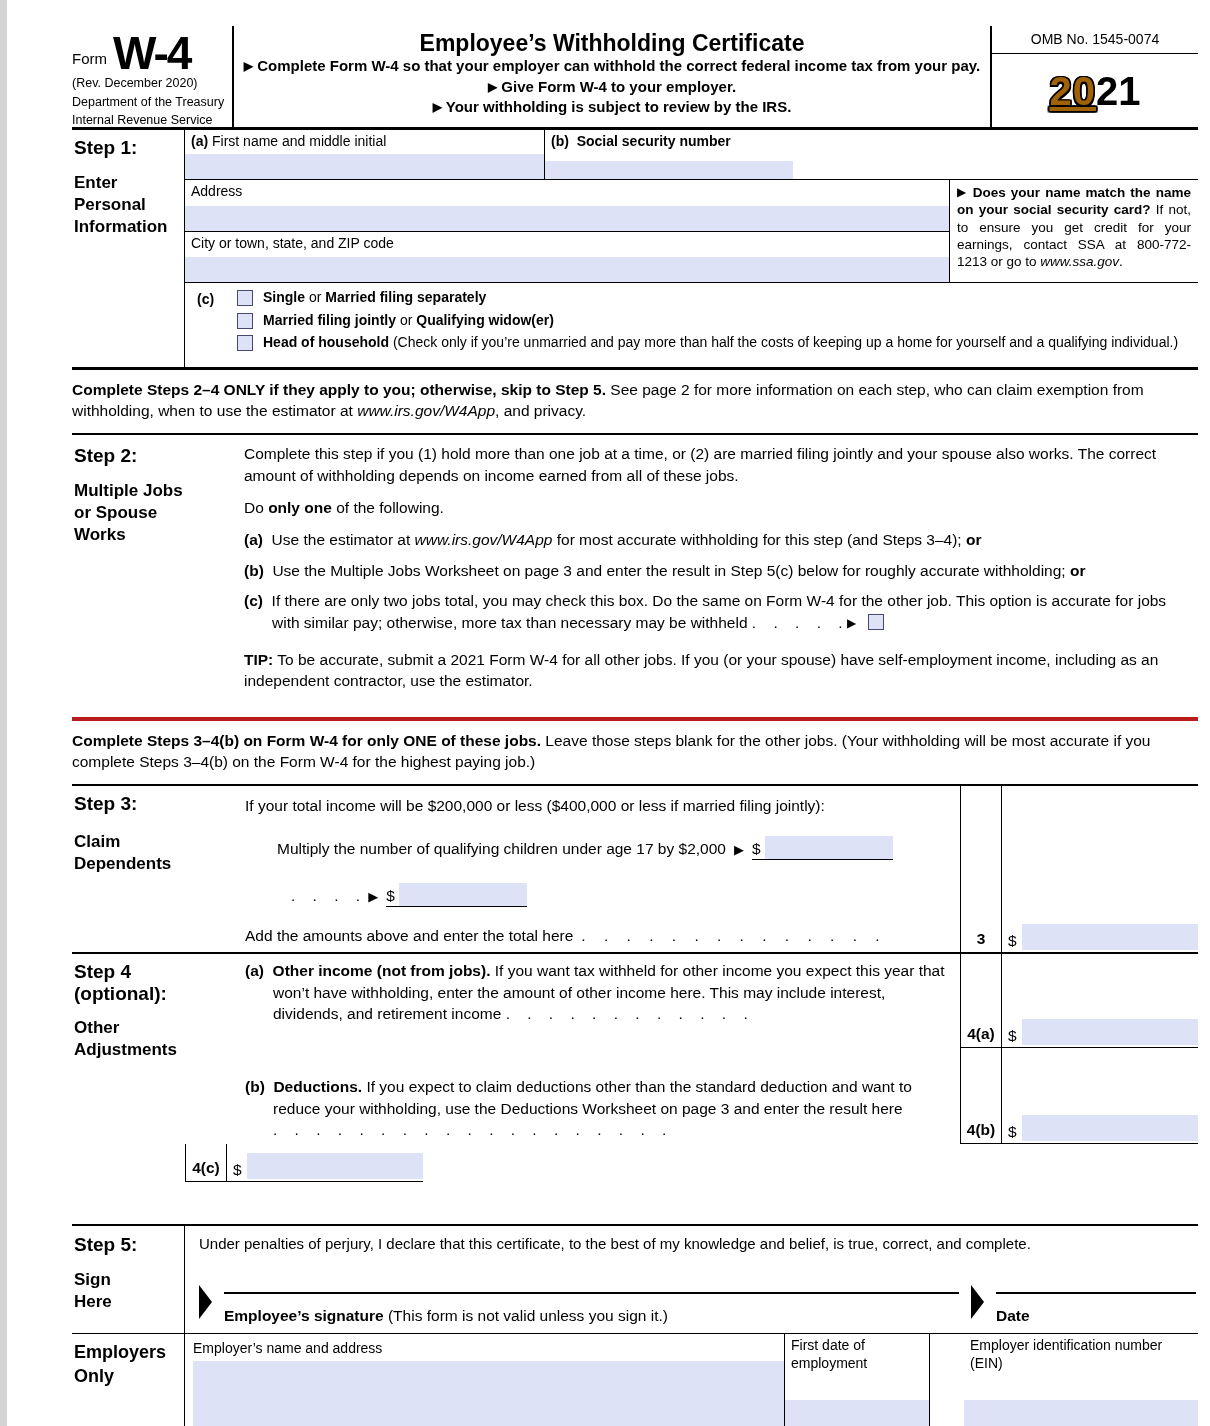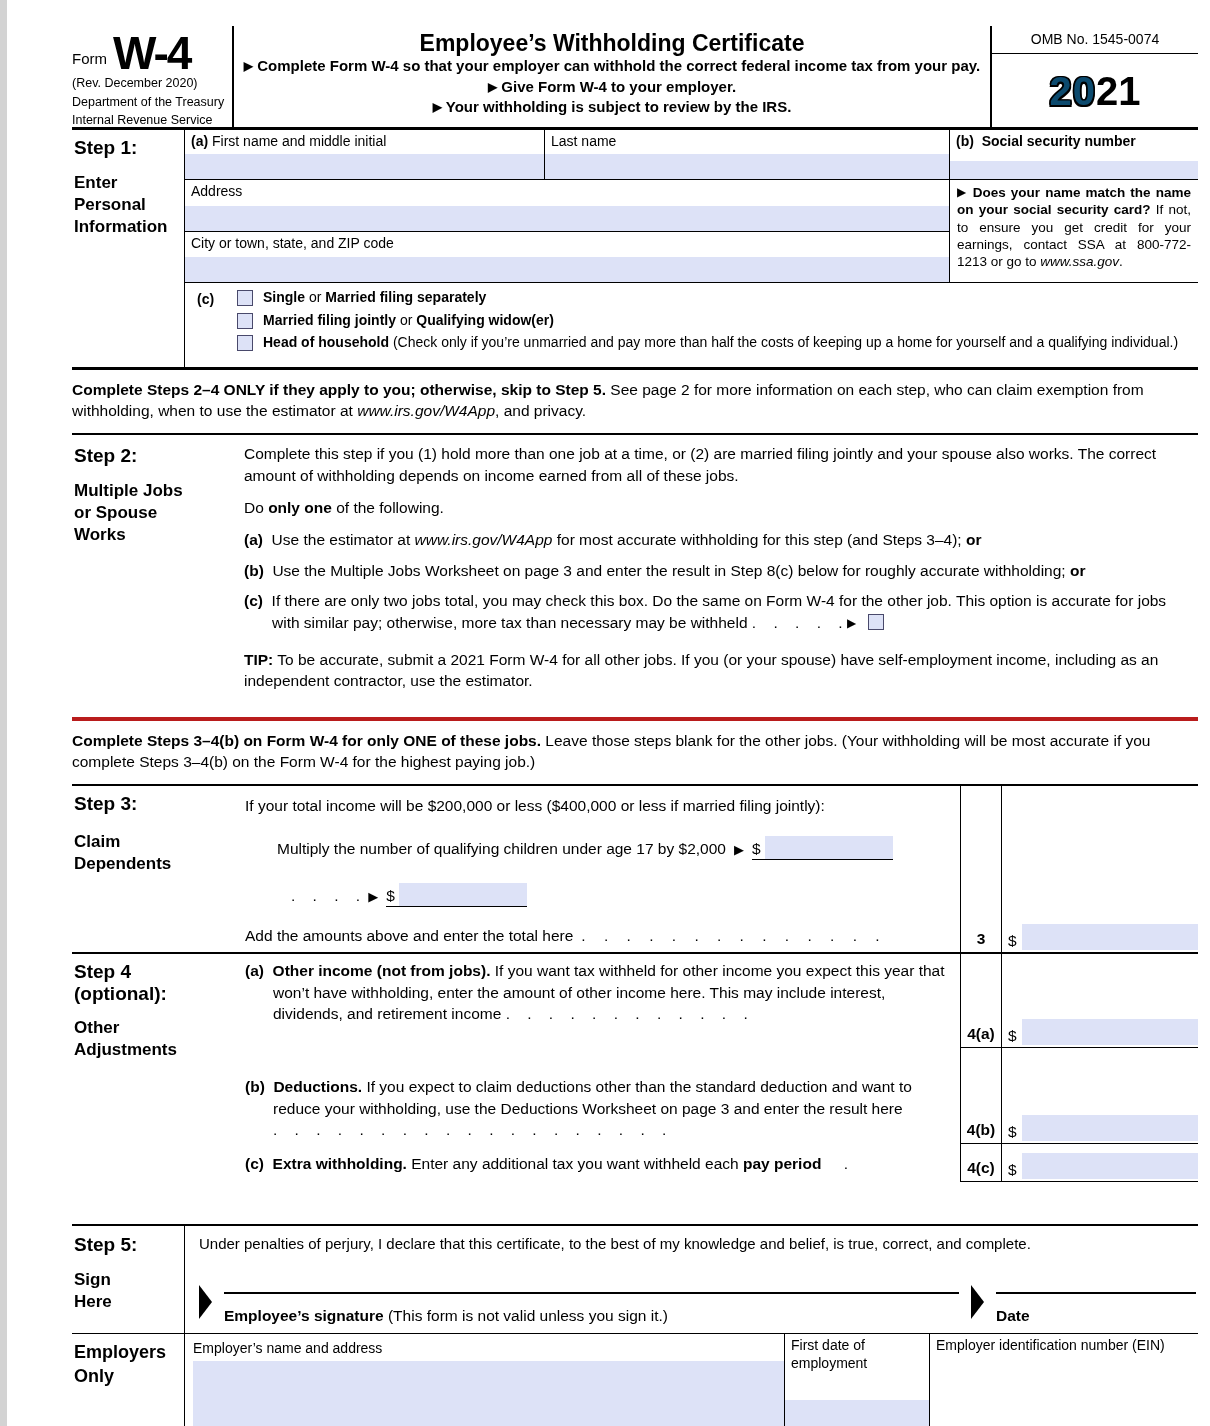--- a/index.html
+++ b/index.html
@@ -18,22 +18,22 @@
   .form-word { font-size:15px; padding-bottom:6px; }
   .form-num { font-size:46px; font-weight:800; letter-spacing:-2px; line-height:0.85; }
   .hdr-small { font-size:12.5px; line-height:1.25; margin-top:3px; }
   .hdr-center { flex:1; border-left:2px solid #000; text-align:center; padding:4px 8px 0; }
   .hdr-title { font-size:23px; font-weight:700; line-height:1.15; }
   .hdr-bullet { font-size:15px; font-weight:700; line-height:1.35; }
   .arrow-g { font-size:12px; vertical-align:1px; }
   .hdr-right { width:208px; border-left:2px solid #000; display:flex; flex-direction:column; }
   .omb { font-size:14px; text-align:center; padding:5px 10px 6px; border-bottom:1px solid #000; }
   .year { flex:1; display:flex; align-items:center; justify-content:center; font-size:40px; line-height:1; }
-  .year-outline { color:#0c4a6e; font-weight:700; letter-spacing:1px;
-    text-shadow:-1.5px -1.5px 0 #000,1.5px -1.5px 0 #000,-1.5px 1.5px 0 #000,1.5px 1.5px 0 #000,-1.5px 0 0 #000,1.5px 0 0 #000,0 -1.5px 0 #000,0 1.5px 0 #000; }
+  .year-outline { color:#a16207; font-weight:700; letter-spacing:1px;
+    text-shadow:-1.5px -1.5px 0 #000,1.5px -1.5px 0 #000,-1.5px 1.5px 0 #000,1.5px 1.5px 0 #000,-1.5px 0 0 #000,1.5px 0 0 #000,0 -1.5px 0 #000,0 1.5px 0 #000;text-decoration:underline; }
   .year-solid { font-weight:800; }
   
   .step1 { display:flex; border-bottom:3px solid #000; }
   .lblcol { width:113px; border-right:1px solid #000; padding:7px 4px 0 2px; }
   .step-big { font-size:19px; font-weight:700; margin-bottom:13px; }
   .step-sub { font-size:17px; font-weight:700; line-height:1.3; }
   .s1grid { flex:1; display:flex; flex-direction:column; }
   .s1rowA { display:flex; height:50px; border-bottom:1px solid #000; }
   .cellA { display:flex; flex-direction:column; }
   .cell-lab { font-size:14px; padding:3px 6px 1px; white-space:nowrap; }
@@ -88,21 +88,21 @@
   .dateblock { width:200px; }
   .sigline { height:28px; border-bottom:2px solid #000; }
   .siglab { font-size:15.5px; padding-top:13px; }
   
   .emp { display:flex; border-bottom:3px solid #000; height:95px; }
   .emplbl { width:113px; border-right:1px solid #000; padding:7px 4px 0 2px; }
   .empname { width:600px; border-right:1px solid #000; display:flex; flex-direction:column; padding:3px 0 0 8px; }
   .empname .cell-lab { padding-left:0; }
   .bigbox { flex:1; margin-top:2px; }
   .empdate { width:145px; border-right:1px solid #000; display:flex; flex-direction:column; }
-  .empein { flex:1; display:flex; flex-direction:row; }
+  .empein { flex:1; display:flex; flex-direction:column;margin-left:34px; }
   .emp .cell-lab { white-space:normal; line-height:1.25; }
   .emp .band { height:26px; }
   
   .footer { display:flex; align-items:baseline; padding-top:9px; font-size:14px; }
 </style>
 </head>
 <body>
 
 <div class="page">
   <div class="edge-strip"></div>
@@ -139,24 +139,20 @@
         <div class="step-sub">Enter</div>
         <div class="step-sub">Personal</div>
         <div class="step-sub">Information</div>
       </div>
       <div class="s1grid">
         <div class="s1rowA">
           <div class="cellA cell-first">
             <div class="cell-lab"><span class="b">(a)</span> <span>First name and middle initial</span></div>
             <div class="band field"></div>
           </div>
-          <div class="cellA cell-last">
-            <div class="cell-lab">Last name</div>
-            <div class="band field"></div>
-          </div>
           <div class="cellA cell-ssn">
             <div class="cell-lab b"><span>(b)</span>&nbsp;&nbsp;<span>Social security number</span></div>
             <div class="band field"></div>
           </div>
         </div>
         <div class="s1mid">
           <div class="midleft">
             <div class="addrcell">
               <div class="cell-lab">Address</div>
               <div class="band field"></div>
@@ -202,21 +198,21 @@
         <div class="step-sub">or Spouse</div>
         <div class="step-sub">Works</div>
       </div>
       <div class="s2content">
         <p>Complete this step if you (1) hold more than one job at a time, or (2) are married filing jointly and your spouse also works. The correct amount of withholding depends on income earned from all of these jobs.</p>
         <p><span>Do </span><span class="b">only one</span><span> of the following.</span></p>
         <div class="hang">
           <span class="b">(a)</span>&nbsp; <span>Use the estimator at </span><span class="i">www.irs.gov/W4App</span><span> for most accurate withholding for this step (and Steps 3–4); </span><span class="b">or</span>
         </div>
         <div class="hang">
-          <span class="b">(b)</span>&nbsp; <span>Use the Multiple Jobs Worksheet on page 3 and enter the result in Step 8(c) below for roughly accurate withholding; </span><span class="b">or</span>
+          <span class="b">(b)</span>&nbsp; <span>Use the Multiple Jobs Worksheet on page 3 and enter the result in Step 5(c) below for roughly accurate withholding; </span><span class="b">or</span>
         </div>
         <div class="hang">
           <span class="b">(c)</span>&nbsp; <span>If there are only two jobs total, you may check this box. Do the same on Form W-4 for the other job. This option is accurate for jobs with similar pay; otherwise, more tax than necessary may be withheld</span>
           <span class="dotlead">. . . . .</span>
           <span class="arrow-g">▶</span>
           <span class="inline-chk"></span>
         </div>
         <p class="tip"><span class="b">TIP:</span><span> To be accurate, submit a 2021 Form W-4 for all other jobs. If you (or your spouse) have self-employment income, including as an independent contractor, use the estimator.</span></p>
       </div>
     </div>
@@ -314,26 +310,20 @@
           </div>
         </div>
         <div class="c-num rb-num">4(b)</div>
         <div class="c-amt rb-amt">
             <span>$</span>
             <span class="amtbox field"></span>
           </div>
       </div>
       <div class="amtrow" style="height:38px;">
         <div class="c-lbl"></div>
-        <div class="c-txt">
-          <div class="hang" style="margin-bottom:0;">
-            <span class="b">(c)</span>&nbsp; <span class="b">Extra withholding.</span><span> Enter any additional tax you want withheld each </span><span class="b">pay period</span>
-            <span class="dotlead" style="margin-left:18px;">.</span>
-          </div>
-        </div>
         <div class="c-num rb-num">4(c)</div>
         <div class="c-amt rb-amt">
             <span>$</span>
             <span class="amtbox field"></span>
           </div>
       </div>
     </div>
 
     <div style="height:42px;"></div>
 

